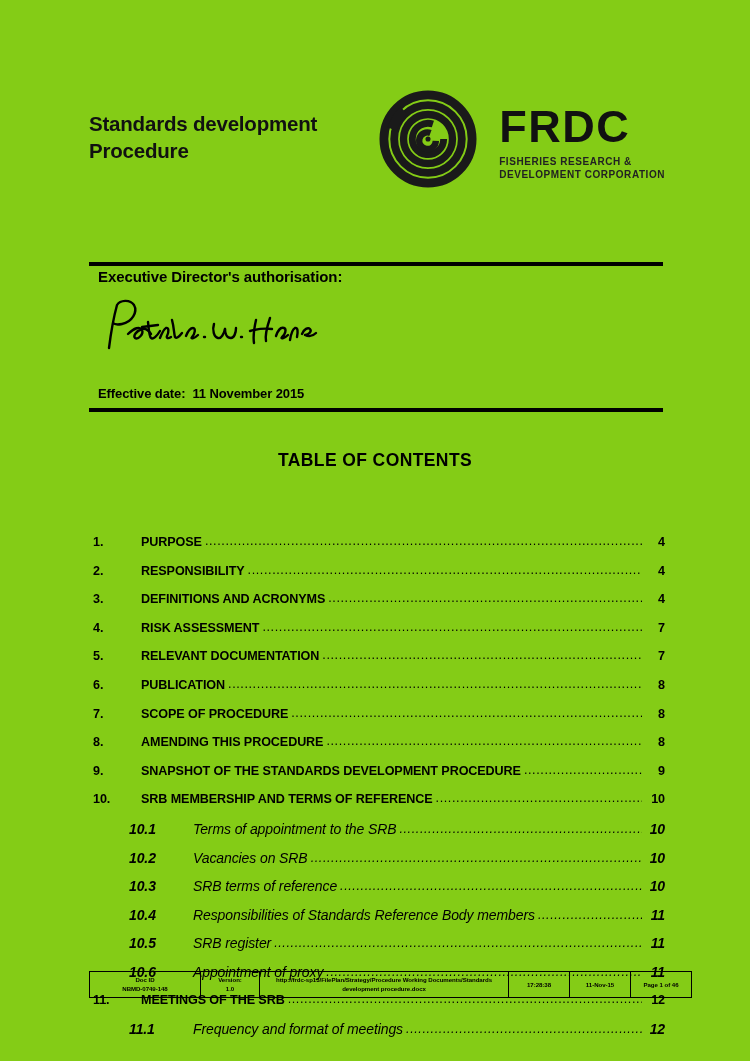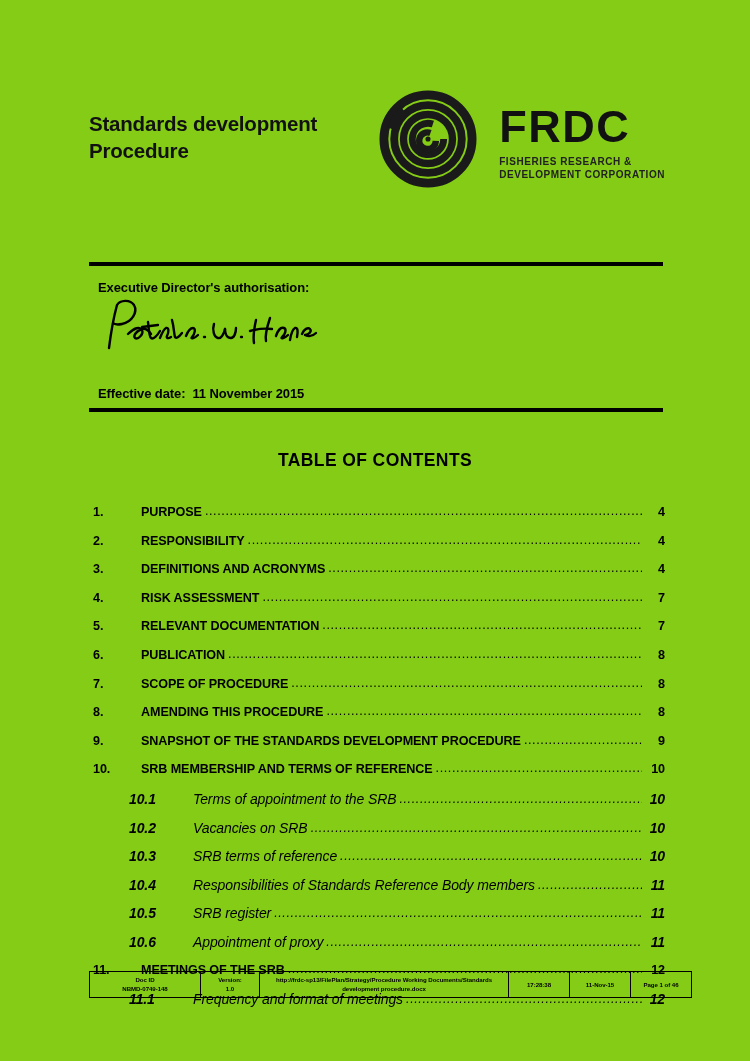--- a/index.html
+++ b/index.html
@@ -83,24 +83,23 @@
     width: 574px;
     background: #000000;
   }
   .rule-top    { top: 262px;  height: 4px; }
   .rule-bottom { top: 408px;  height: 4px; }
 
   .auth-label {
     position: absolute;
     left: 98px;
     top: 268px;
-    font-size: 13px;
+    font-size: 15px;
     font-weight: bold;
     letter-spacing: -0.1px;
-    margin-top: 12px;
   }
   .signature {
     position: absolute;
     left: 104px;
     top: 296px;
     width: 230px;
     height: 62px;
   }
   .effective {
     position: absolute;
@@ -140,21 +139,21 @@
   .toc-row.lvl1 { font-weight: bold; }
   .toc-row.lvl2 { font-size: 14px; font-weight: normal; font-style: italic; }
 
   .toc-num {
     flex: none;
     font-weight: bold;
   }
   .toc-row.lvl1 .toc-num { width: 48px; padding-left: 4px; }
   .toc-row.lvl2 .toc-num { width: 64px; padding-left: 40px; }
 
-  .toc-text { flex: none; }
+  .toc-text { flex: none; margin-top: 30px; }
   .toc-dots {
     flex: 1 1 auto;
     overflow: hidden;
     margin: 0 3px;
     font-weight: normal;
     font-size: 12.6px;
     letter-spacing: 0.6px;
     position: relative;
     top: -1px;
   }

